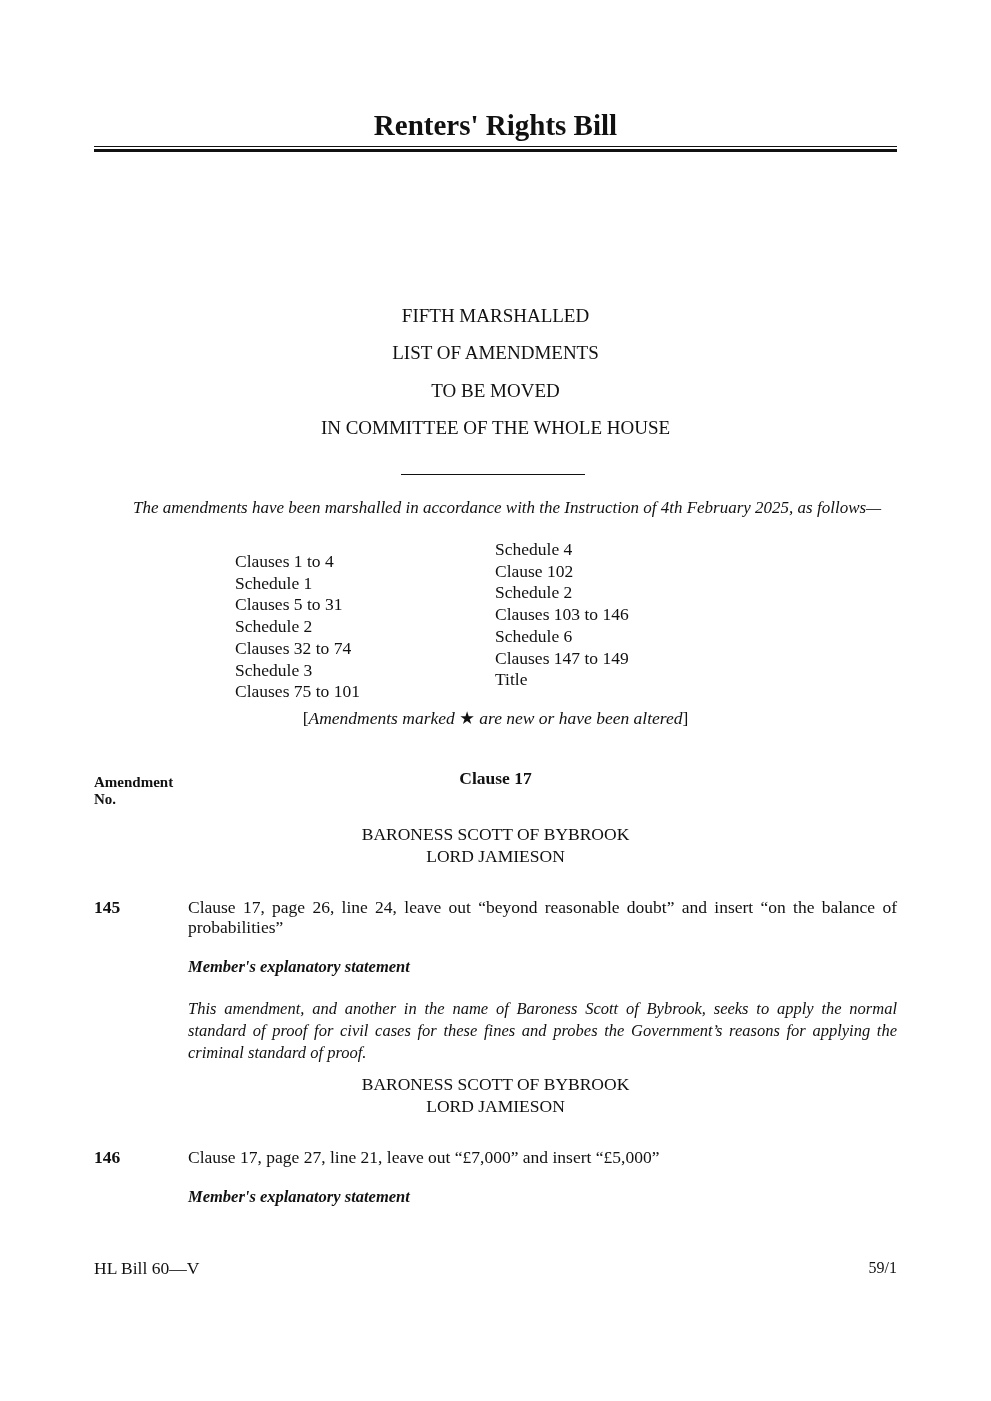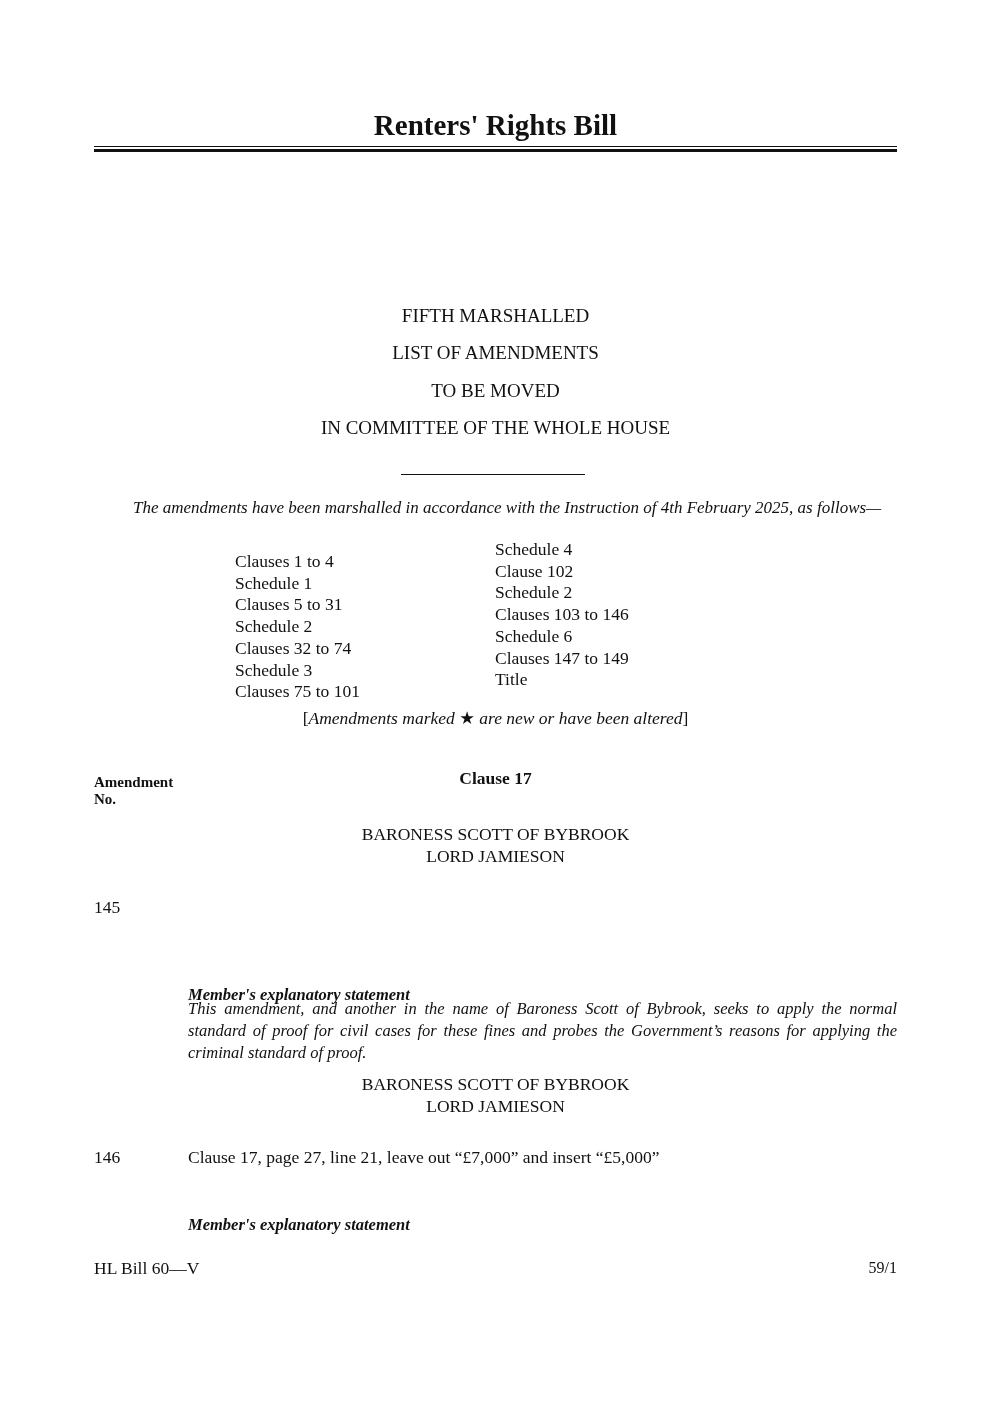--- a/index.html
+++ b/index.html
@@ -97,37 +97,36 @@
 
     .sponsors {
       left: 94px; width: 803px;
       text-align: center;
       font-size: 17.5px;
       line-height: 22px;
     }
 
     .amend-num {
       left: 94px;
-      font-weight: normal;
+      font-weight: bold;
       font-size: 17.5px;
       line-height: 22px;
     }
     .amend-text {
       left: 188px; width: 709px;
       font-size: 17.5px;
       line-height: 20px;
       text-align: justify;
     }
     .stmt-heading {
       left: 188px;
       font-weight: bold;
       font-style: italic;
       font-size: 16.5px;
       line-height: 22px;
-      margin-top: 28px;
     }
     .stmt-text {
       left: 188px; width: 709px;
       font-style: italic;
       font-size: 16.5px;
       line-height: 22px;
       text-align: justify;
     }
 
     .footer-left {
@@ -184,20 +183,21 @@
     <div>Amendment</div>
     <div>No.</div>
   </div>
   <div class="abs clause-heading">Clause 17</div>
 
   <div class="abs sponsors" style="top:823px">
     <div>BARONESS SCOTT OF BYBROOK</div>
     <div>LORD JAMIESON</div>
   </div>
   <div class="abs amend-num" style="top:896px">145</div>
+  <div class="abs amend-text" style="top:897px">Clause 17, page 26, line 24, leave out “beyond reasonable doubt” and insert “on the balance of probabilities”</div>
   <div class="abs stmt-heading" style="top:956px">Member's explanatory statement</div>
   <div class="abs stmt-text" style="top:998px">This amendment, and another in the name of Baroness Scott of Bybrook, seeks to apply the normal standard of proof for civil cases for these fines and probes the Government’s reasons for applying the criminal standard of proof.</div>
 
   <div class="abs sponsors" style="top:1073px">
     <div>BARONESS SCOTT OF BYBROOK</div>
     <div>LORD JAMIESON</div>
   </div>
   <div class="abs amend-num" style="top:1146px">146</div>
   <div class="abs amend-text" style="top:1147px">Clause 17, page 27, line 21, leave out “£7,000” and insert “£5,000”</div>
   <div class="abs stmt-heading" style="top:1186px">Member's explanatory statement</div>

